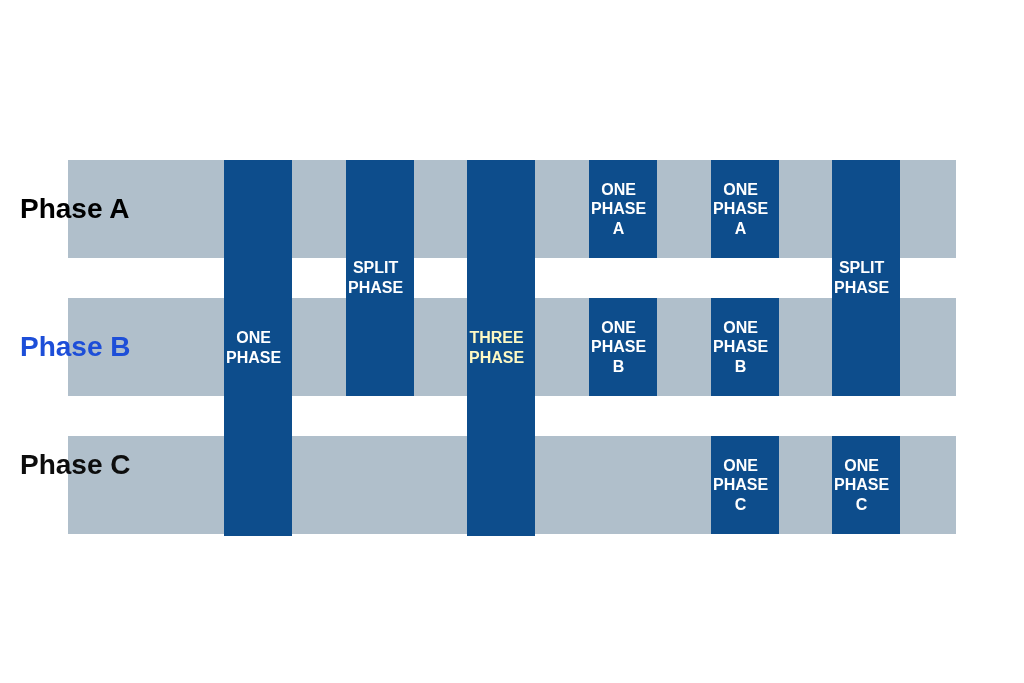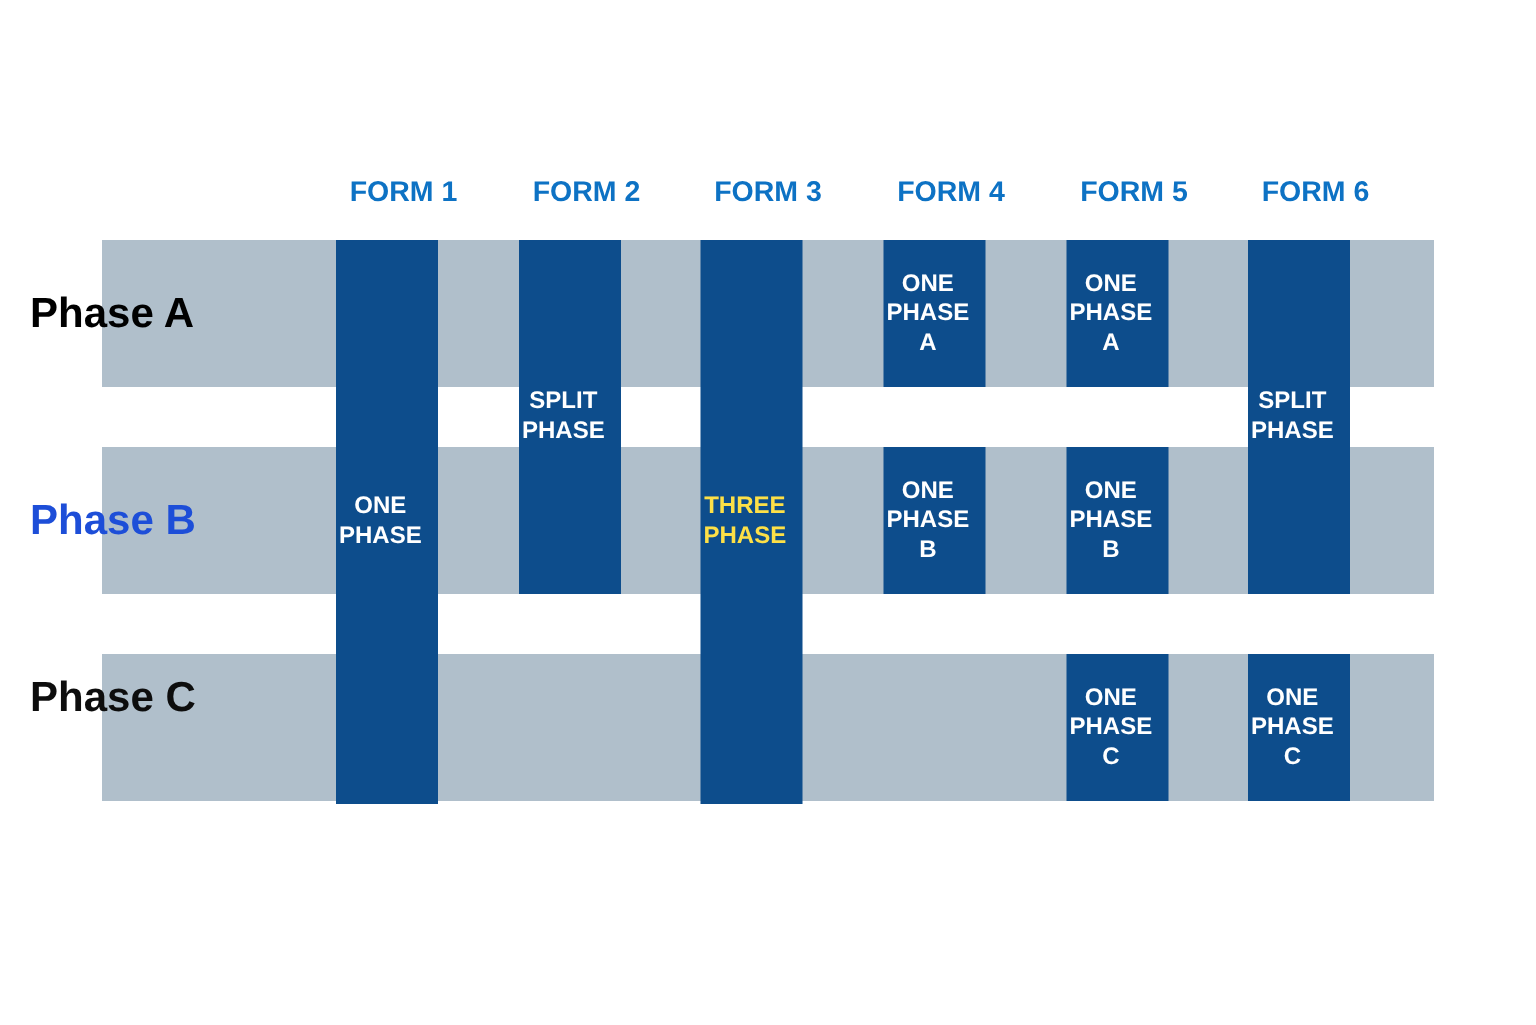--- a/index.html
+++ b/index.html
@@ -93,48 +93,40 @@
     display: block;
     white-space: pre-line;
   }
 </style>
 </head>
 <body>
 
 <div id="stage">
 
 
-  <div id="col-headers">
-      <div class="col-header" style="left: 0px;">FORM 1</div>
-      <div class="col-header" style="left: 122px;">FORM 2</div>
-      <div class="col-header" style="left: 243px;">FORM 3</div>
-      <div class="col-header" style="left: 365px;">FORM 4</div>
-      <div class="col-header" style="left: 487px;">FORM 5</div>
-      <div class="col-header" style="left: 608px;">FORM 6</div>
-    </div>
 
   <div id="rows-layer">
       <div class="row-band" style="top: 160px; background: rgb(176, 191, 203);"></div>
       <div class="row-label" style="top: 160px; color: #000000;">Phase A</div>
       <div class="row-band" style="top: 298px; background: rgb(176, 191, 203);"></div>
       <div class="row-label" style="top: 298px; color: #1d4ed8;">Phase B</div>
       <div class="row-band" style="top: 436px; background: rgb(176, 191, 203);"></div>
       <div class="row-label" style="top: 416px; color: rgb(13, 13, 13);">Phase C</div>
     </div>
 
   <div id="bars-layer">
       <div class="form-bar" style="left: 224px; top: 160px; height: 376px; background: rgb(13, 77, 140); color: rgb(255, 255, 255);">
         <span class="bar-text">ONE
 PHASE</span>
       </div>
       <div class="form-bar" style="left: 346px; top: 160px; height: 236px; background: rgb(13, 77, 140); color: rgb(255, 255, 255);">
         <span class="bar-text">SPLIT
 PHASE</span>
       </div>
-      <div class="form-bar" style="left: 467px; top: 160px; height: 376px; background: rgb(13, 77, 140); color: #fde047;">
+      <div class="form-bar" style="left: 467px; top: 160px; height: 376px; background: rgb(13, 77, 140); color: #fef9c3;">
         <span class="bar-text">THREE
 PHASE</span>
       </div>
       <div class="form-bar" style="left: 589px; top: 160px; height: 98px; background: rgb(13, 77, 140); color: rgb(255, 255, 255);">
         <span class="bar-text">ONE
 PHASE
 A</span>
       </div>
       <div class="form-bar" style="left: 589px; top: 298px; height: 98px; background: rgb(13, 77, 140); color: rgb(255, 255, 255);">
         <span class="bar-text">ONE

